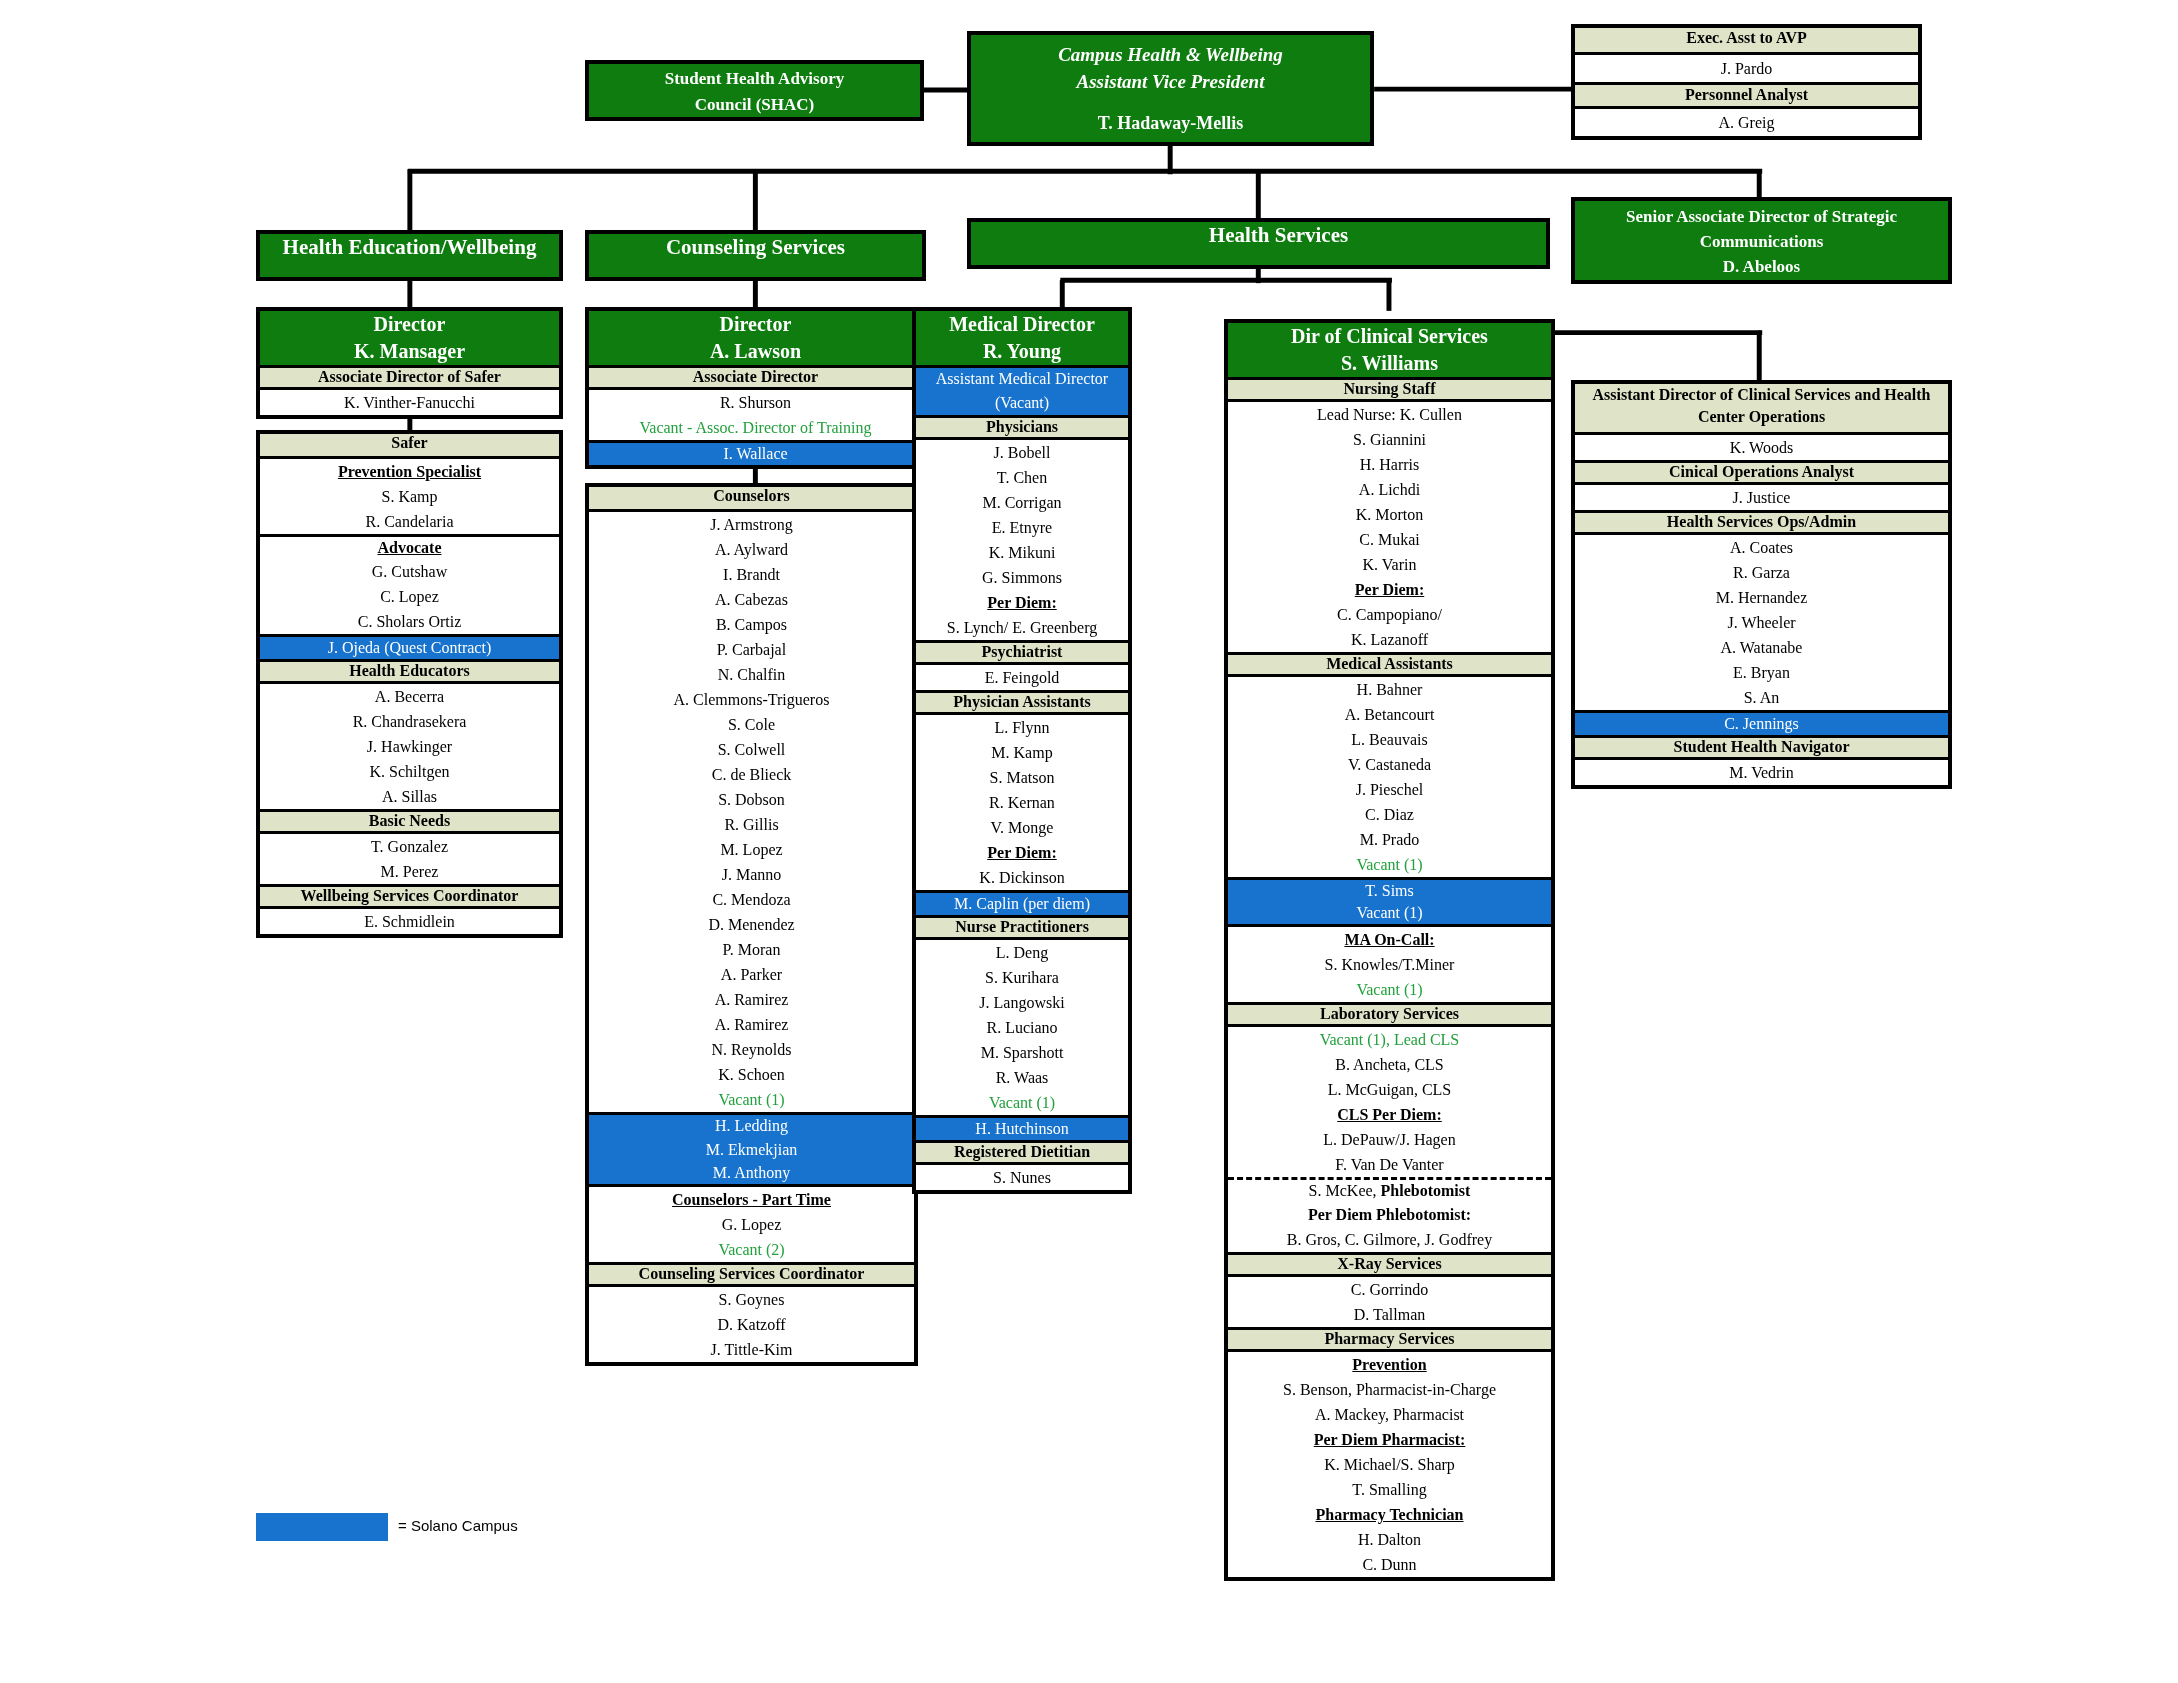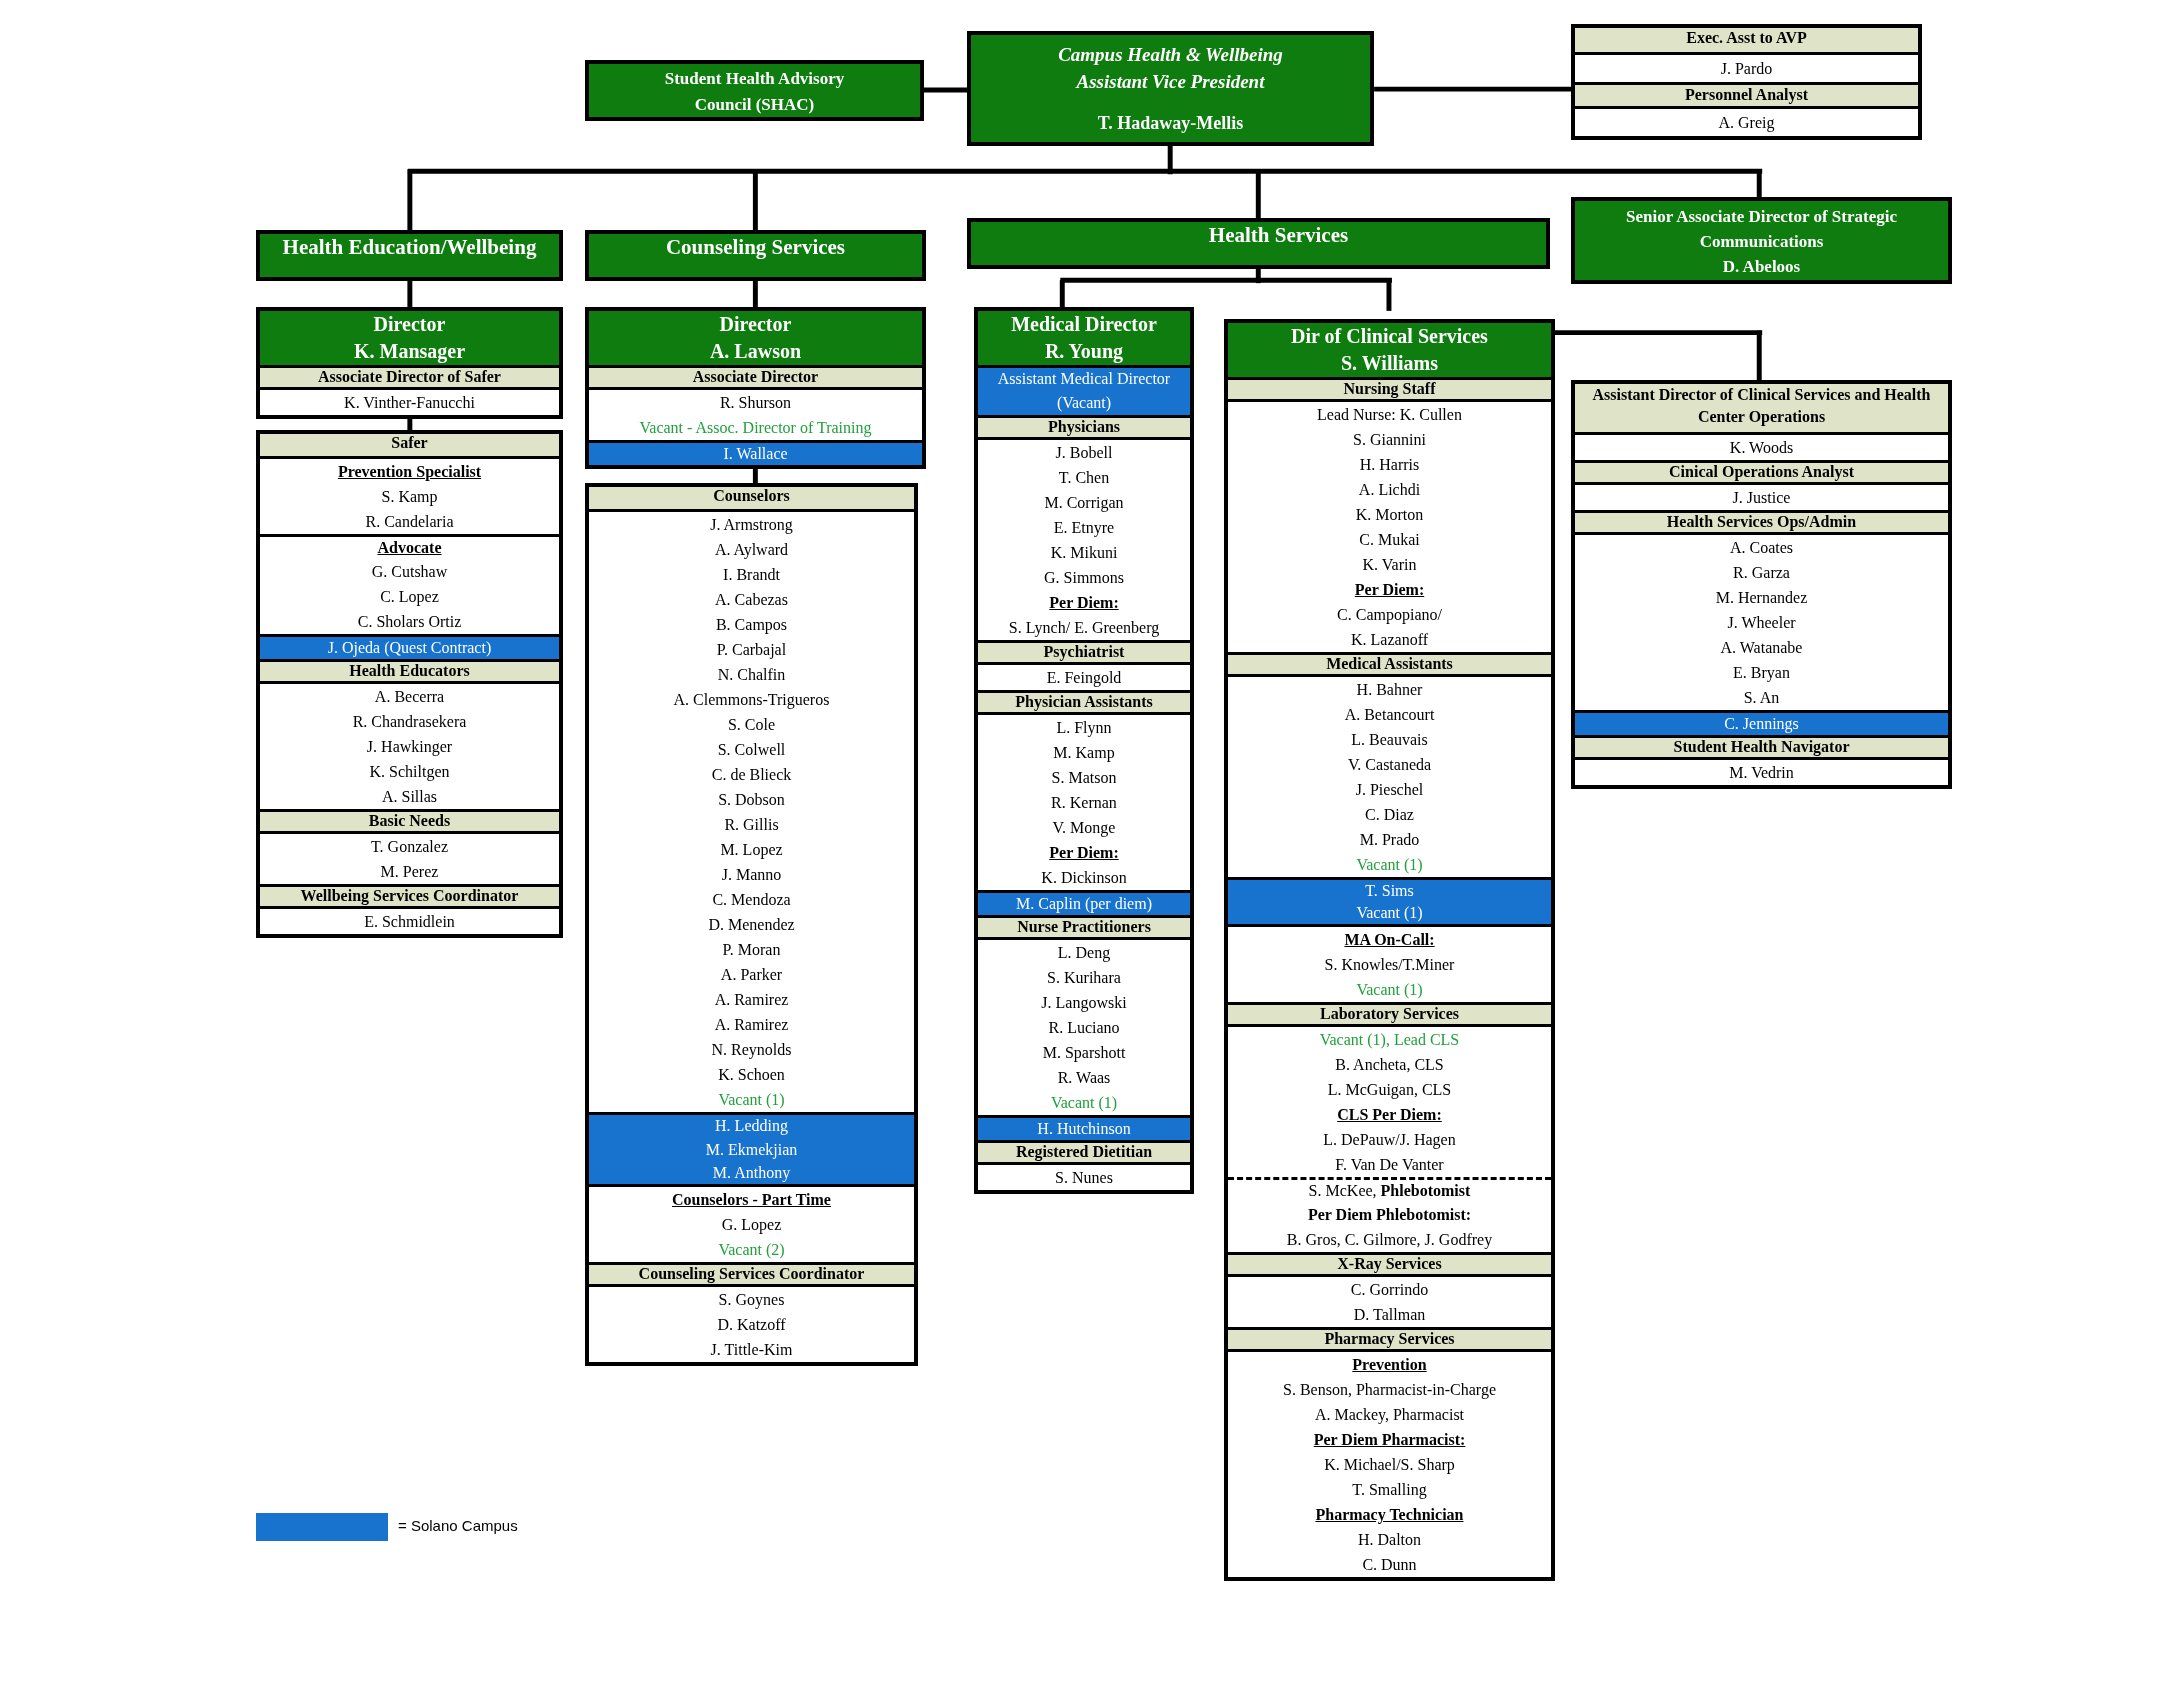--- a/index.html
+++ b/index.html
@@ -24,21 +24,21 @@
   .hdr1 { left: 256px;  top: 230px; width: 307px; }
   .hdr2 { left: 585px;  top: 230px; width: 341px; }
   .hdr3 { left: 967px;  top: 218px; width: 583px; padding-left: 40px; }
 
   
   .stack { background: #fff; }
   .col1-dir   { left: 256px;  top: 307px; width: 307px; }
   .col1-staff { left: 256px;  top: 430px; width: 307px; }
   .col2-dir   { left: 585px;  top: 307px; width: 341px; }
   .col2-staff { left: 585px;  top: 483px; width: 333px; }
-  .col3a      { left: 974px;  top: 307px; width: 220px; }
+  .col3a      { left: 912px;  top: 307px; width: 220px; }
   .col3b      { left: 1224px; top: 307px; width: 331px; margin-top: 12px; }
   .col3c      { left: 1571px; top: 380px; width: 381px; }
   .exec       { left: 1571px; top: 24px;  width: 351px; }
 
   .row { height: 25px; line-height: 25px; text-align: center; font-size: 16px; white-space: nowrap; overflow: hidden; background: #fff; }
   .row.green { background: var(--green, #0e7c0e); color: #ffffff; font-weight: bold; height: 27px; line-height: 27px; font-size: 20px; }
   .row.olive { background: var(--olive, #dfe4c8); font-weight: bold; border-top: 3px solid #000; border-bottom: 3px solid #000; line-height: 18px; }
   .row.blue { background: var(--blue, #1773cd); color: #fff; }
   .row.blue-top { background: var(--blue, #1773cd); color: #fff; border-top: 3px solid #000; line-height: 21px; }
   .row.blue-bot { background: var(--blue, #1773cd); color: #fff; border-bottom: 3px solid #000; line-height: 21px; }

